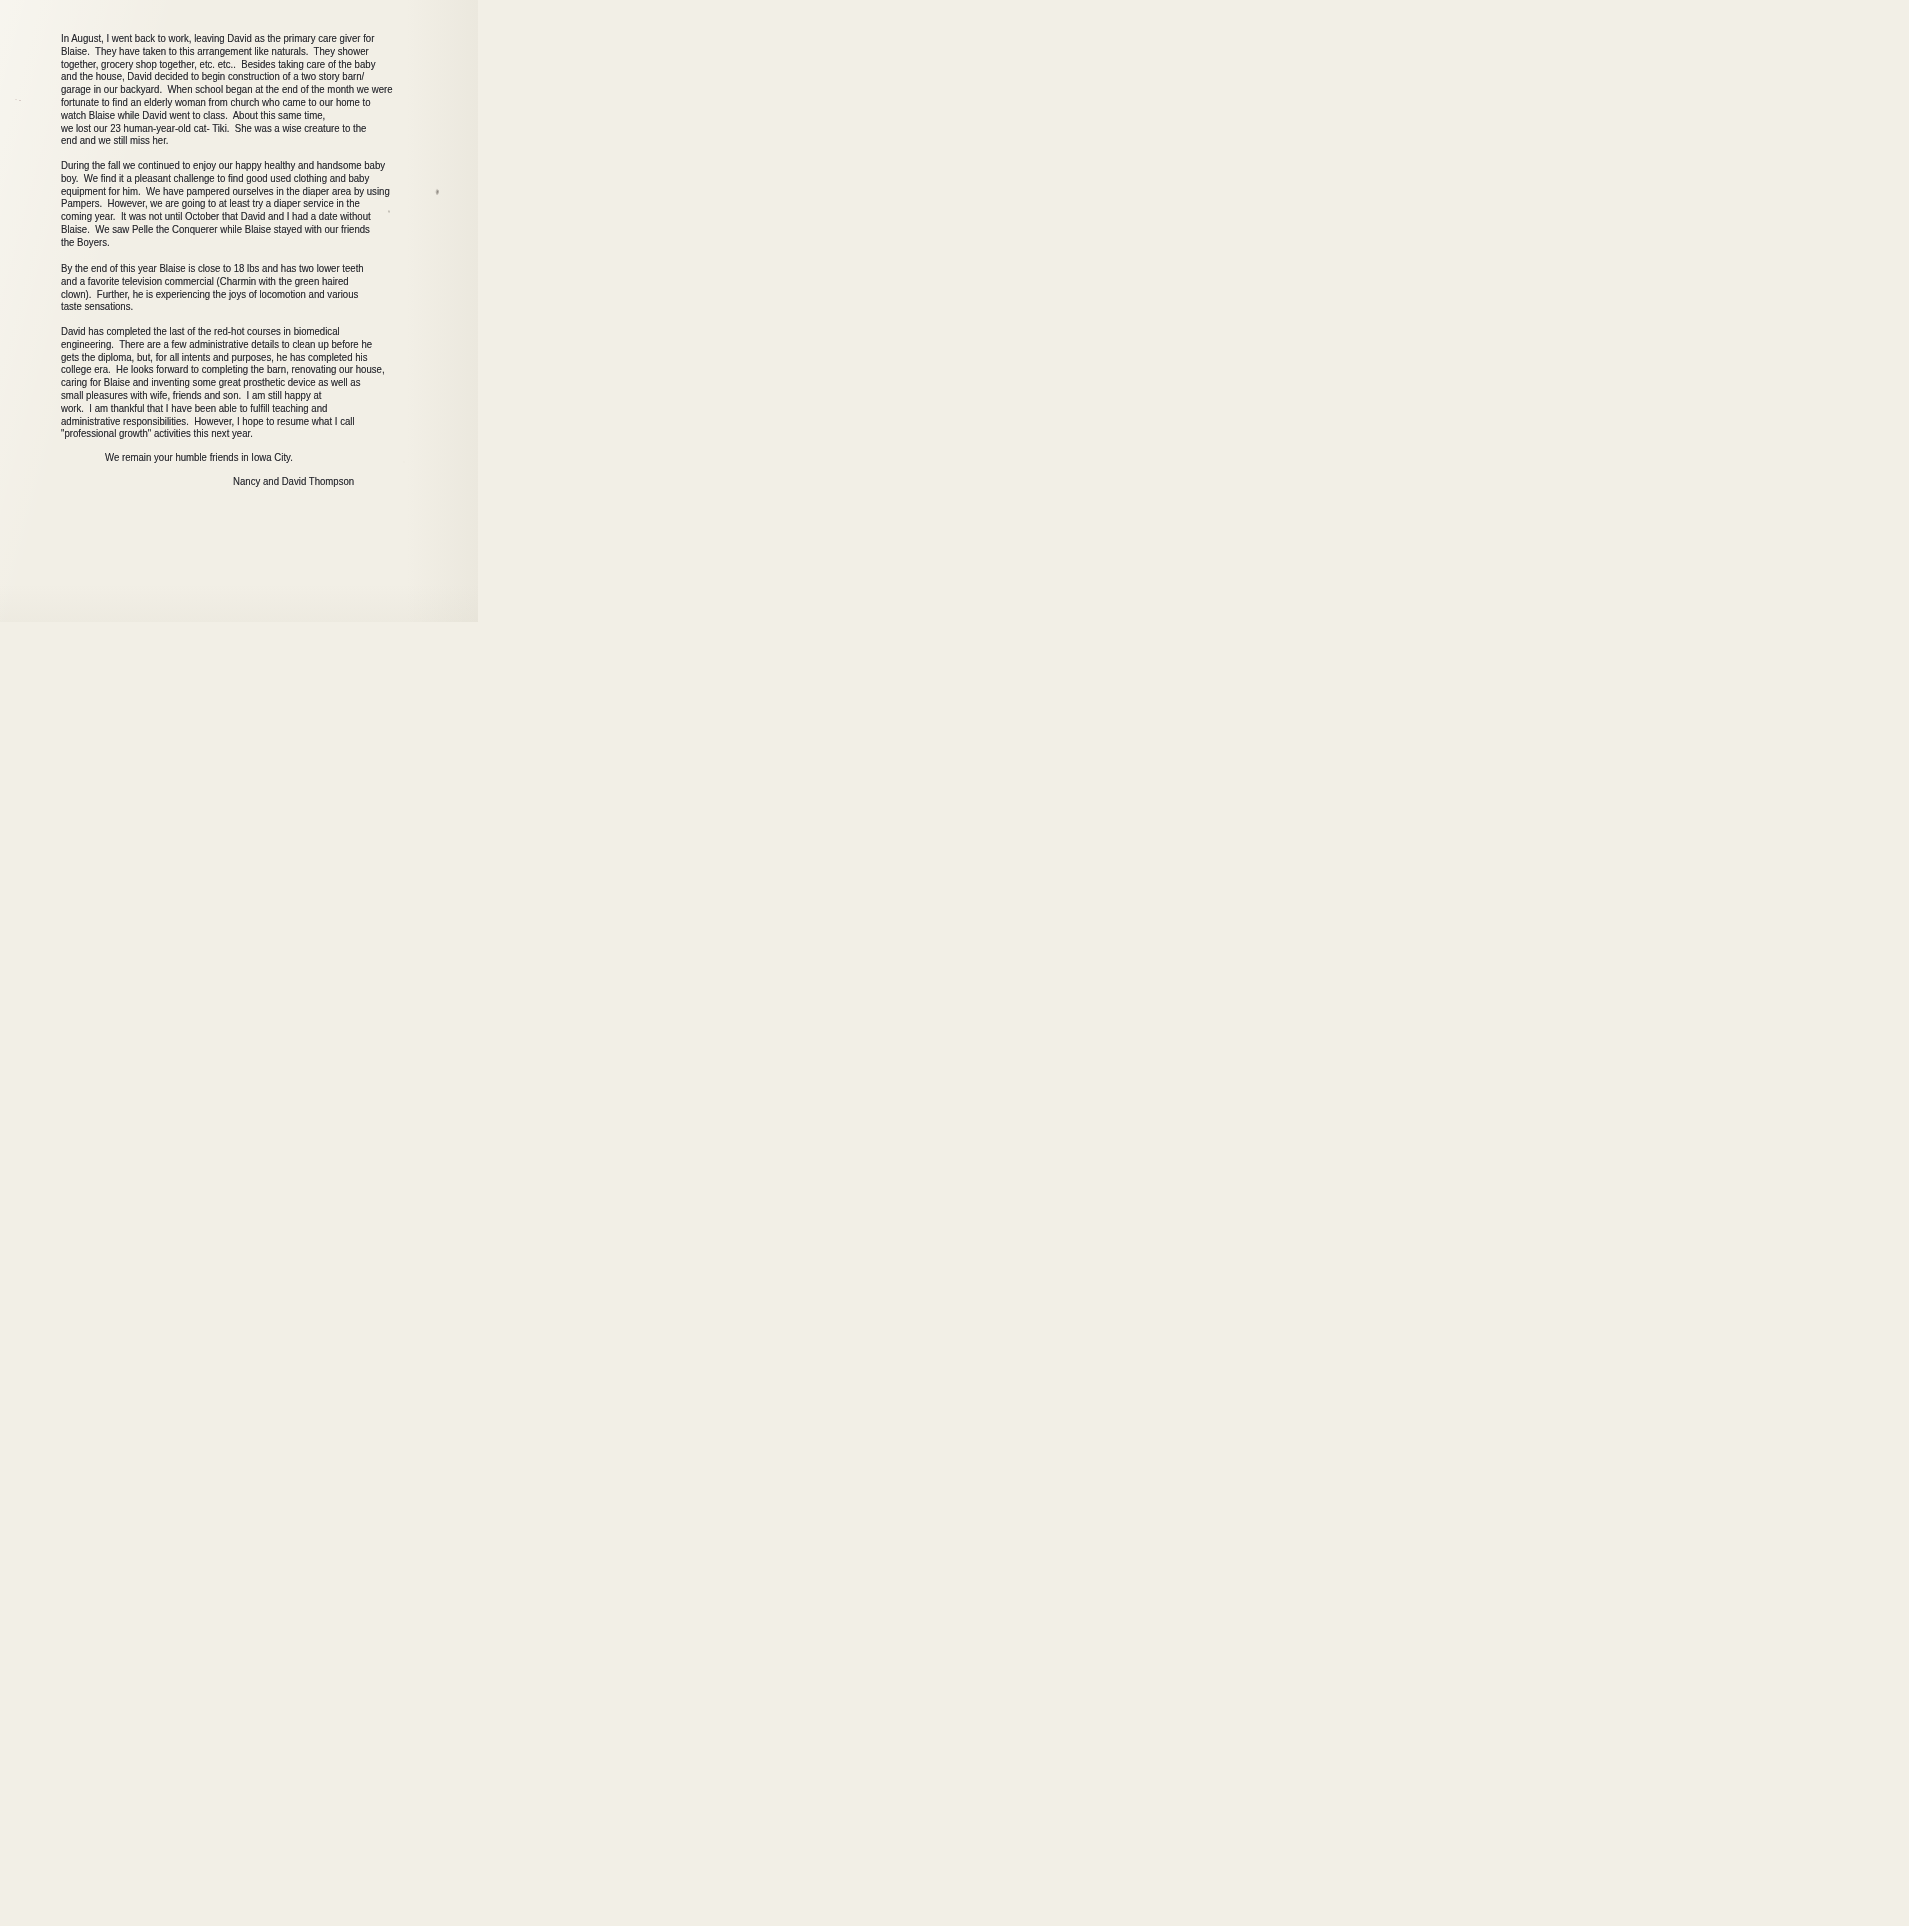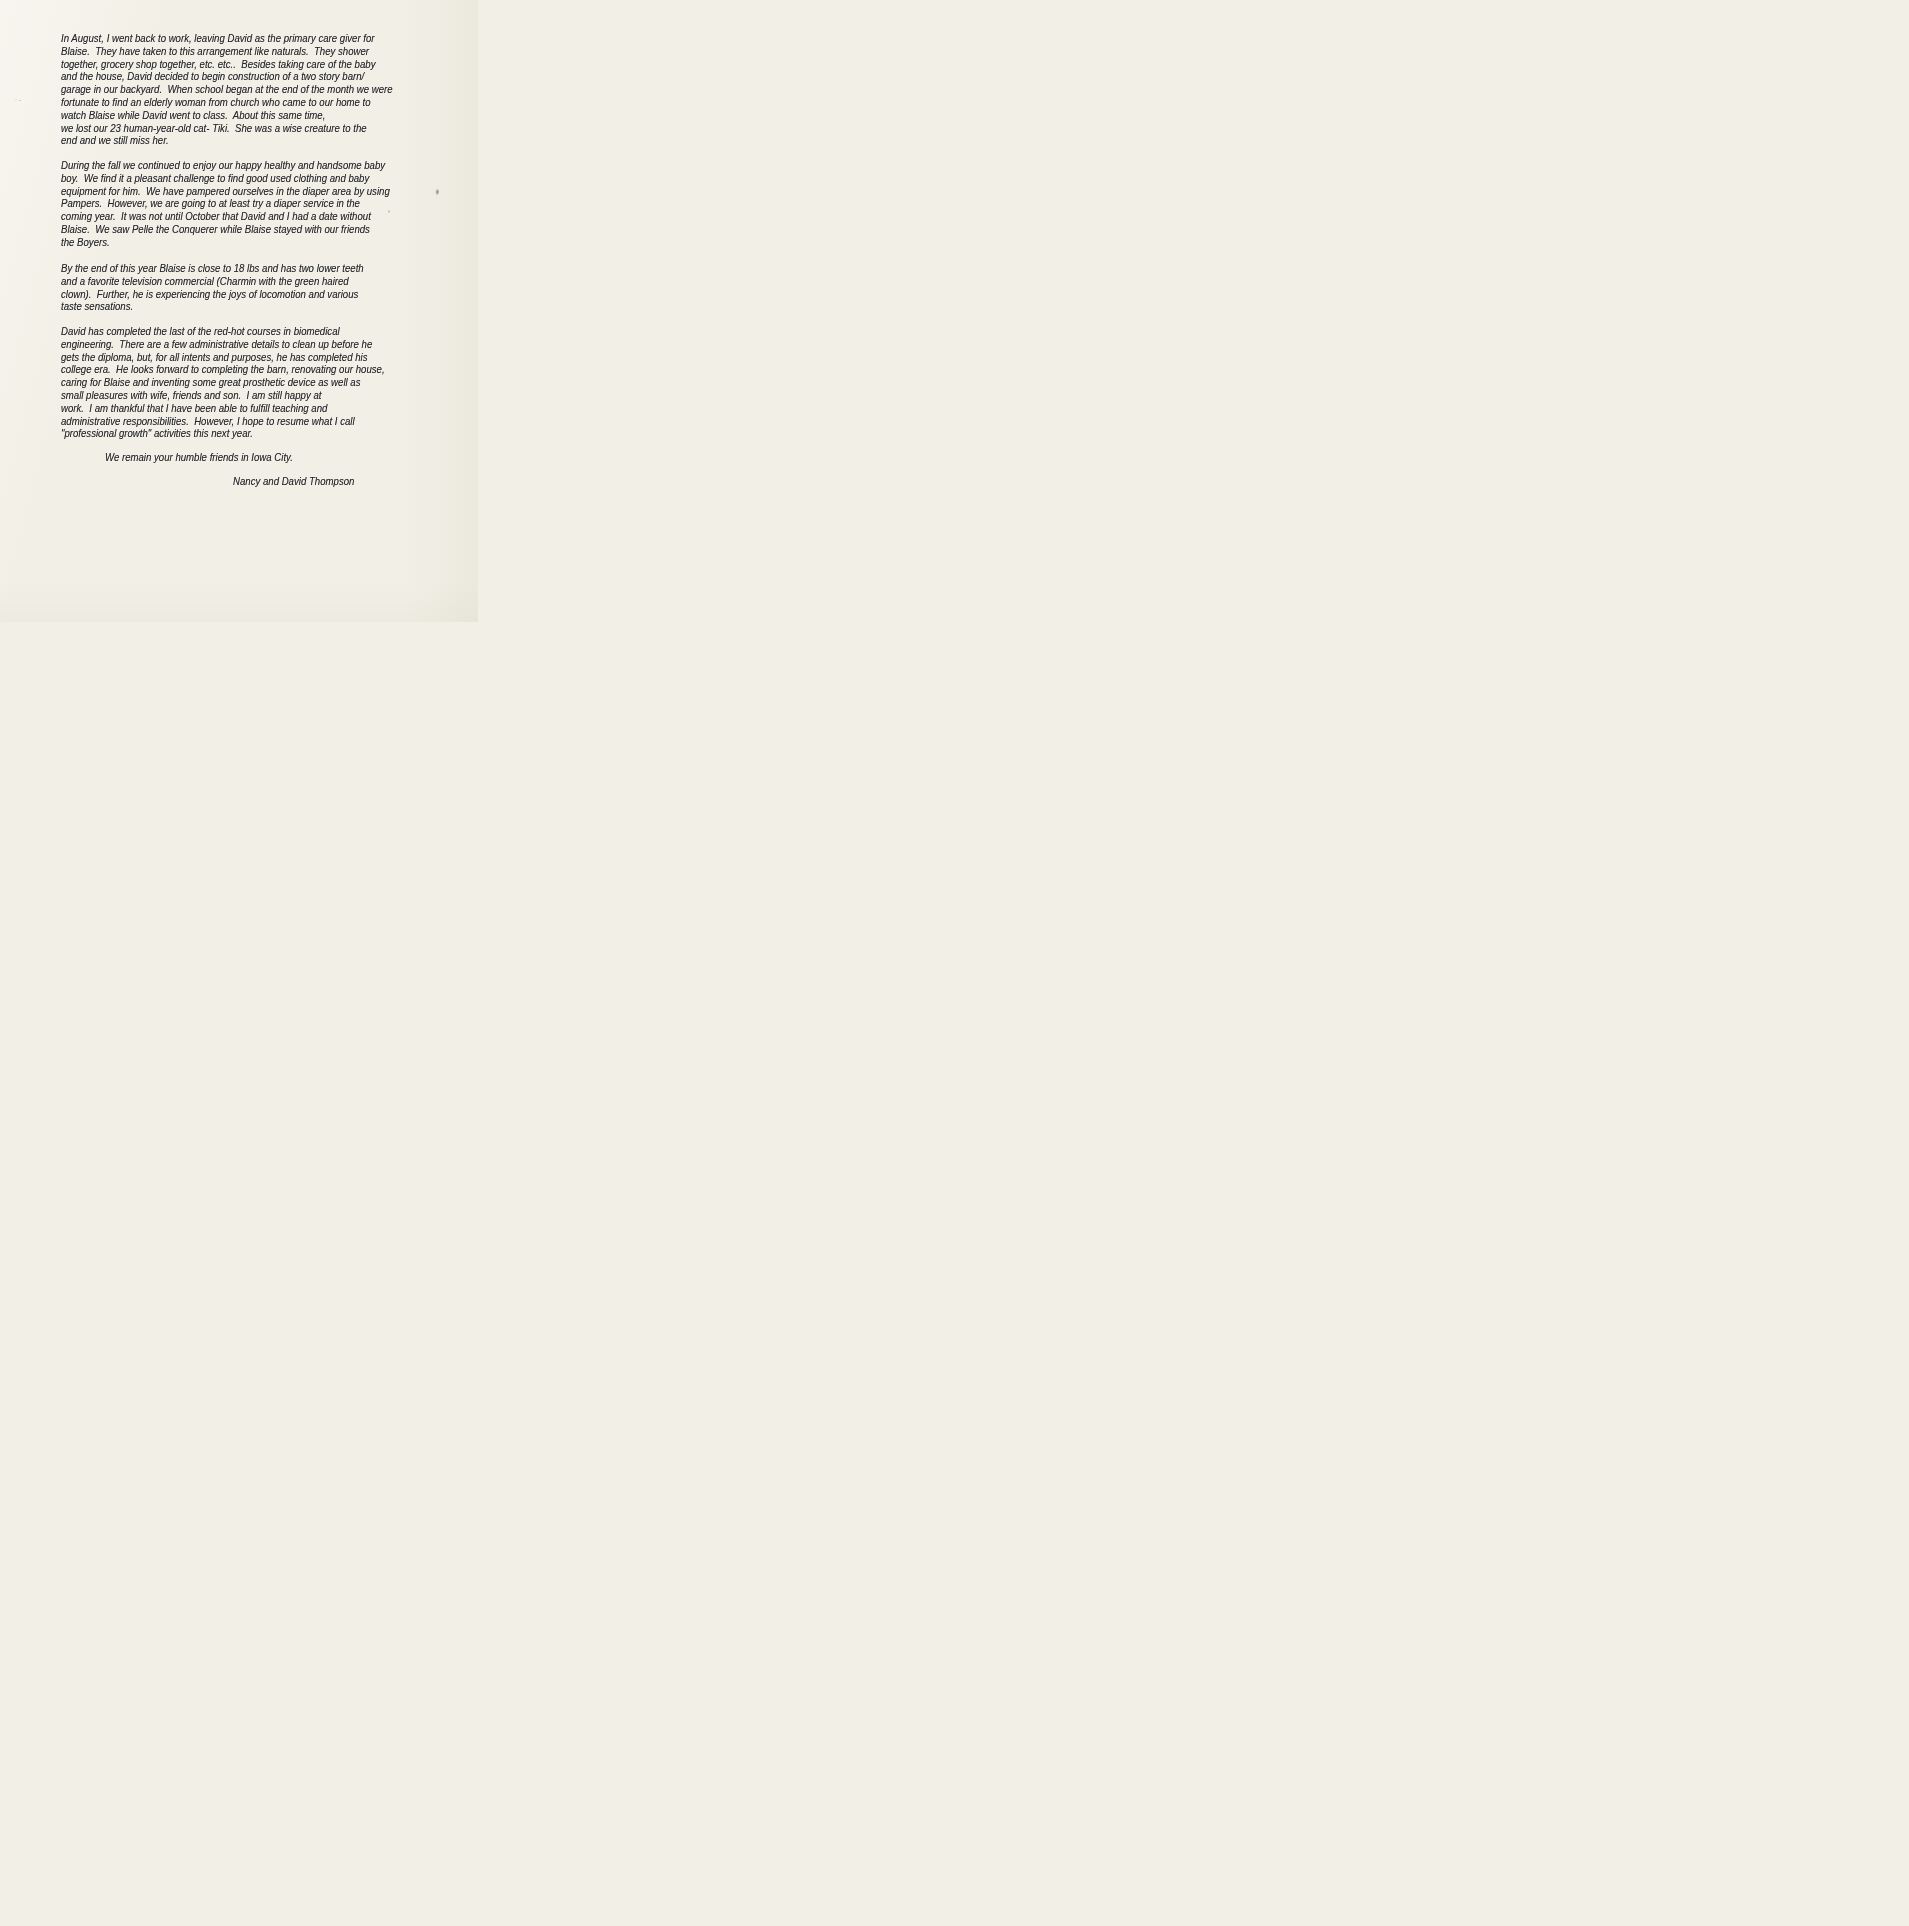--- a/index.html
+++ b/index.html
@@ -18,21 +18,20 @@
       radial-gradient(circle 0.4px at 339px 116px, rgba(185,165,135,0.22), transparent 0.7px),
       radial-gradient(circle 0.4px at 208px 378px, rgba(185,165,135,0.20), transparent 0.7px),
       radial-gradient(circle 0.5px at 404px 462px, rgba(185,165,135,0.22), transparent 0.8px),
       radial-gradient(circle 0.4px at 77px 539px, rgba(185,165,135,0.20), transparent 0.7px),
       radial-gradient(circle 0.4px at 277px 35px, rgba(185,165,135,0.18), transparent 0.7px),
       radial-gradient(circle 0.4px at 162px 593px, rgba(185,165,135,0.18), transparent 0.7px),
       linear-gradient(105deg, rgba(255,255,252,0.40) 0%, rgba(255,255,250,0.0) 28%),
       linear-gradient(270deg, rgba(208,204,190,0.20) 0%, rgba(208,204,190,0.0) 15%),
       linear-gradient(0deg, rgba(208,204,190,0.14) 0%, rgba(208,204,190,0.0) 6%);
     font-family: "Liberation Sans", "DejaVu Sans", sans-serif;
-    font-style: italic;
   }
   .txt {
     position: absolute;
     margin: 0;
     white-space: pre;
     font-size: 11.2px;
     line-height: 12.8px;
     color: #26272d;
     letter-spacing: 0px;
     transform: scaleX(0.86);

